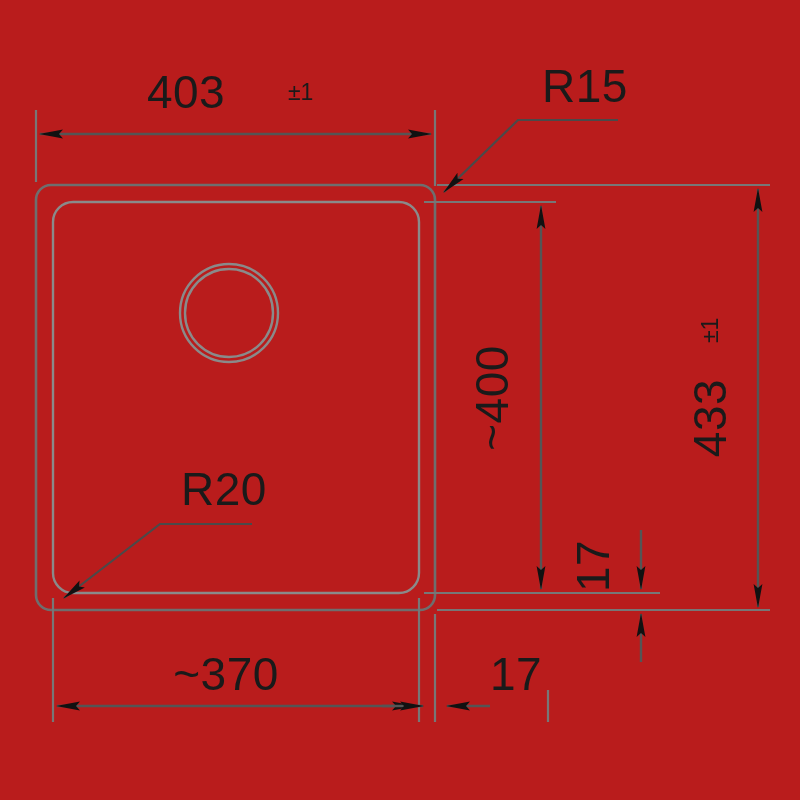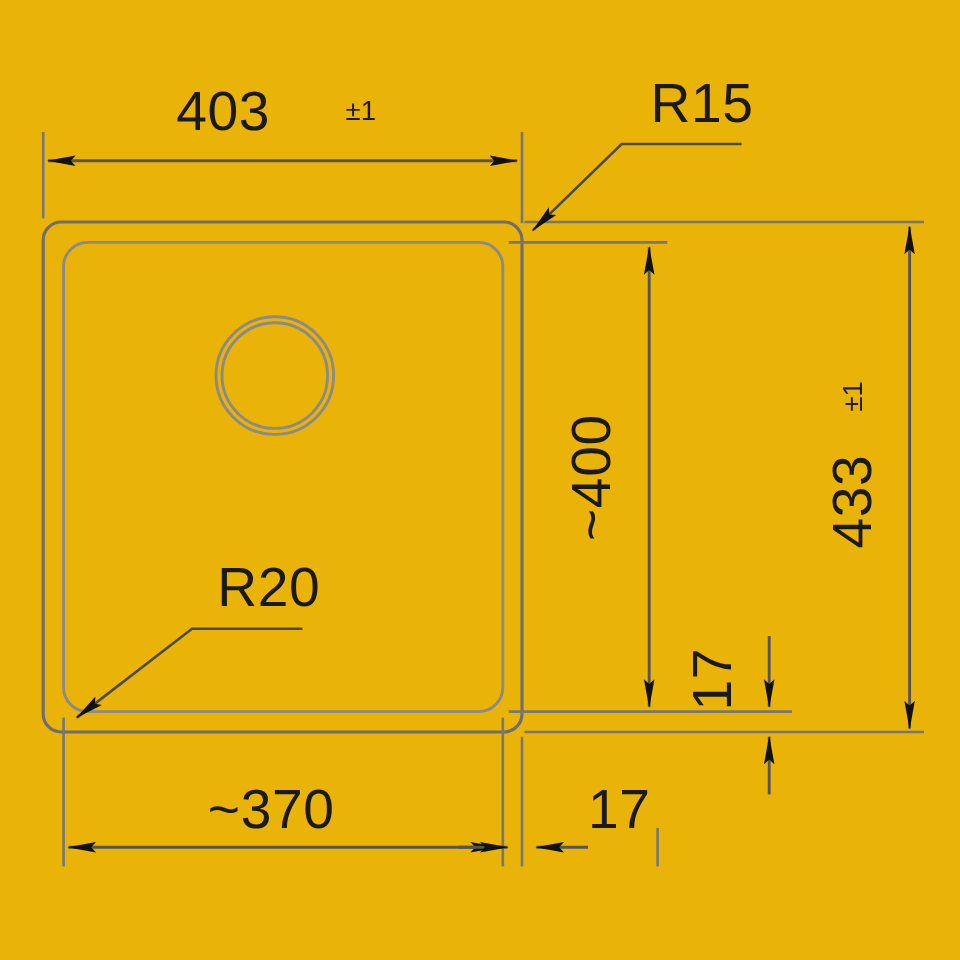--- a/index.html
+++ b/index.html
@@ -8,21 +8,21 @@
     padding: 0;
     background: #ffffff;
   }
   body {
     font-family: "Liberation Sans", sans-serif;
   }
   #drawing-root {
     position: relative;
     width: 800px;
     height: 800px;
-    background: #eab308;
+    background: #b91c1c;
     overflow: hidden;
   }
   #drawing-svg {
     display: block;
     width: 800px;
     height: 800px;
   }
   .dim-text {
     font-family: "Liberation Sans", sans-serif;
     font-size: 46px;

